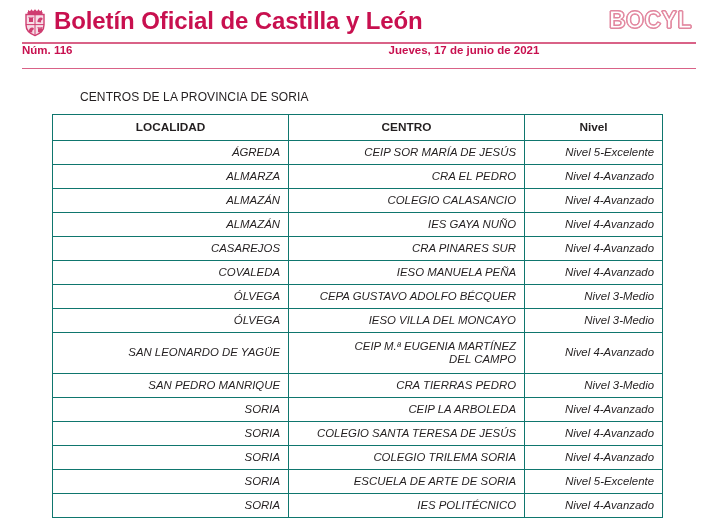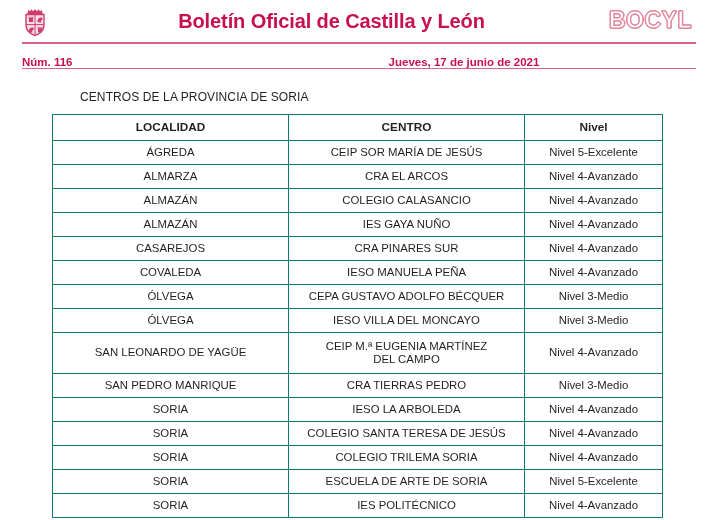--- a/index.html
+++ b/index.html
@@ -25,22 +25,21 @@
     padding: 0 18px 0 22px;
   }
   .crest {
     width: 26px;
     height: 30px;
     flex: 0 0 26px;
     margin-top: 1px;
   }
   .masthead-title {
     flex: 1 1 auto;
-    text-align: center;
-    font-size: 20px;
+    font-size: 24px;
     font-weight: bold;
     color: #c8104f;
     letter-spacing: -0.1px;
     white-space: nowrap;
     padding-left: 6px;
   }
   .bocyl-logo {
     flex: 0 0 auto;
     font-size: 23px;
     font-weight: bold;
@@ -58,21 +57,21 @@
     height: 1.5px;
     background: #d9height;
     background: #d96287;
     margin: 0 18px 0 22px;
   }
   .rule.top { margin-bottom: 0; }
 
   
   .infobar {
     display: flex;
-    align-items: flex-end;
+    align-items: flex-start;
     height: 24px;
     padding: 0 18px 0 22px;
     font-size: 11.5px;
     font-weight: bold;
     color: #c8104f;
   }
   .infobar .num  { flex: 0 0 auto; width: 210px; text-align: left; }
   .infobar .date { flex: 1 1 auto; text-align: center; }
   .infobar .page { flex: 0 0 auto; width: 210px; text-align: right; }
 
@@ -108,22 +107,23 @@
     vertical-align: middle;
     line-height: 1.18;
   }
   table.centros th {
     text-align: center;
     font-weight: bold;
     font-size: 11.8px;
     height: 25px;
   }
   table.centros td {
-    text-align: center;
+    text-align: right;
     white-space: pre-line;
+    font-style: italic;
   }
   table.centros tr.tall td { height: 40px; }
 </style>
 </head>
 <body>
 
 <div class="masthead">
 
   <span class="crest">
     <svg viewBox="0 0 26 30" width="26" height="30" aria-hidden="true">
@@ -186,21 +186,21 @@
       </tr>
     </thead>
     <tbody id="table-body">
         <tr>
           <td>ÁGREDA</td>
           <td>CEIP SOR MARÍA DE JESÚS</td>
           <td>Nivel 5-Excelente</td>
         </tr>
         <tr>
           <td>ALMARZA</td>
-          <td>CRA EL ARCOS</td>
+          <td>CRA EL PEDRO</td>
           <td>Nivel 4-Avanzado</td>
         </tr>
         <tr>
           <td>ALMAZÁN</td>
           <td>COLEGIO CALASANCIO</td>
           <td>Nivel 4-Avanzado</td>
         </tr>
         <tr>
           <td>ALMAZÁN</td>
           <td>IES GAYA NUÑO</td>
@@ -232,21 +232,21 @@
 DEL CAMPO</td>
           <td>Nivel 4-Avanzado</td>
         </tr>
         <tr>
           <td>SAN PEDRO MANRIQUE</td>
           <td>CRA TIERRAS PEDRO</td>
           <td>Nivel 3-Medio</td>
         </tr>
         <tr>
           <td>SORIA</td>
-          <td>IESO LA ARBOLEDA</td>
+          <td>CEIP LA ARBOLEDA</td>
           <td>Nivel 4-Avanzado</td>
         </tr>
         <tr>
           <td>SORIA</td>
           <td>COLEGIO SANTA TERESA DE JESÚS</td>
           <td>Nivel 4-Avanzado</td>
         </tr>
         <tr>
           <td>SORIA</td>
           <td>COLEGIO TRILEMA SORIA</td>

